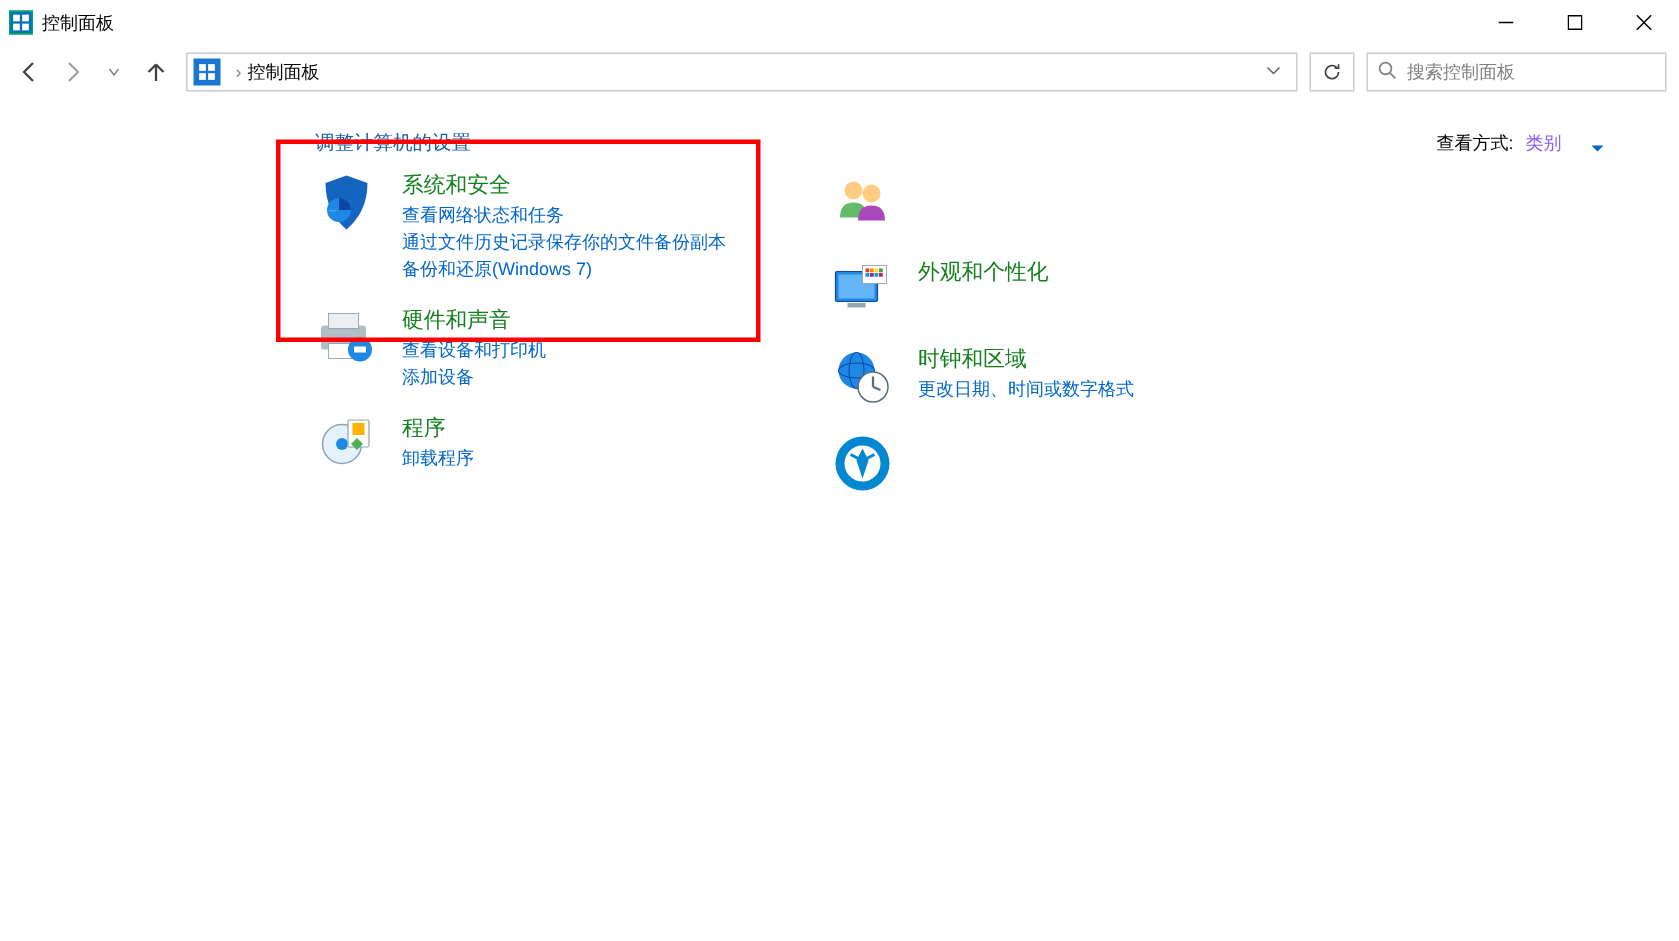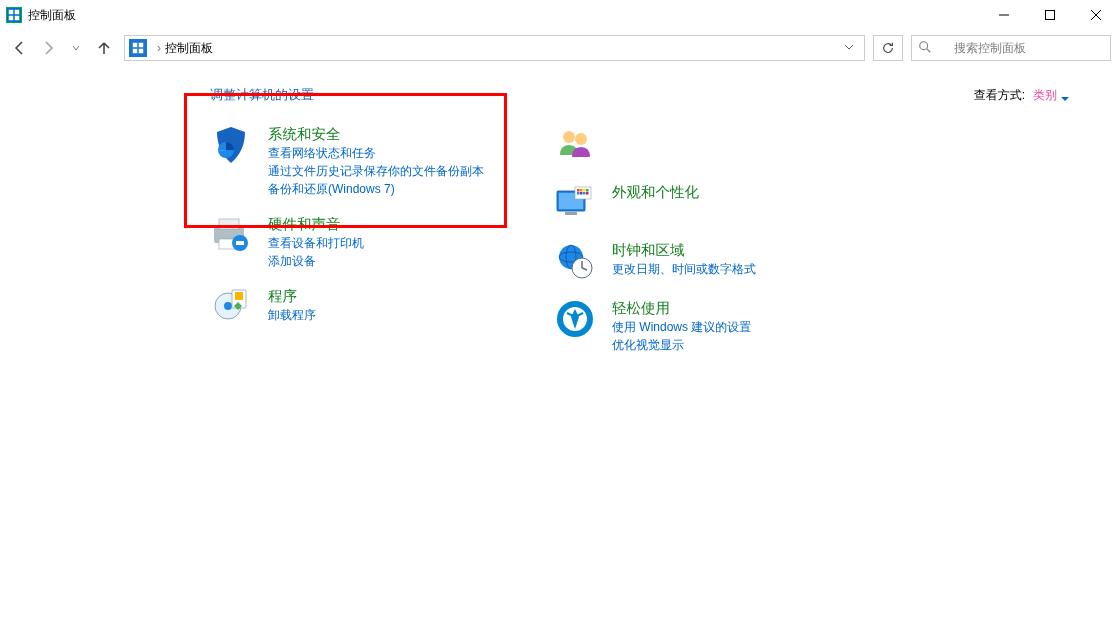--- a/index.html
+++ b/index.html
@@ -18,31 +18,31 @@
     .nav-btn { width: 24px; height: 24px; display: flex; align-items: center; justify-content: center; color: #808080; }
     .nav-btn.enabled { color: #404040; }
     .address-bar { flex: 1; height: 26px; border: 1px solid #ccc; display: flex; align-items: center; padding: 0 4px; margin: 0 4px; }
     .address-icon { width: 18px; height: 18px; background: #1976d2; margin-right: 6px; display: flex; align-items: center; justify-content: center; }
     .address-chevron { color: #808080; padding: 0 4px; }
     .address-text { font-size: 12px; color: #000; }
     .address-dropdown { margin-left: auto; color: #606060; padding: 0 6px; }
     .refresh-btn { width: 30px; height: 26px; border: 1px solid #ccc; display: flex; align-items: center; justify-content: center; color: #404040; margin-right: 4px; }
     .search-box { width: 200px; height: 26px; border: 1px solid #ccc; display: flex; align-items: center; padding: 0 6px; }
     .search-box .search-icon { color: #808080; margin-right: 6px; }
-    .search-box .placeholder { color: #808080; font-size: 12px; margin-left: 16px; }
+    .search-box .placeholder { color: #808080; font-size: 12px; }
 
     
     .content { padding: 20px 0 0 0; }
     .content-header { display: flex; padding: 0 50px 0 210px; align-items: baseline; }
     .adjust-label { color: #1a5da8; font-size: 13px; }
     .view-wrapper { margin-left: auto; display: flex; align-items: center; gap: 8px; font-size: 12px; }
     .view-label { color: #000; }
-    .view-value { color: #ec4899; display: flex; align-items: flex-end; gap: 4px; }
-
-    .categories { display: flex; margin-top: 20px; padding: 0 50px 0 210px; gap: 70px; }
+    .view-value { color: #8b5cf6; display: flex; align-items: flex-end; gap: 20px; }
+
+    .categories { display: flex; margin-top: 10px; padding: 0 50px 0 210px; gap: 70px; }
     .col { display: flex; flex-direction: column; gap: 16px; }
 
     .cat { display: flex; gap: 16px; align-items: flex-start; }
     .cat-icon { width: 42px; height: 42px; flex-shrink: 0; display: flex; align-items: center; justify-content: center; }
     .cat-body { display: flex; flex-direction: column; }
     .cat-title { color: #13801e; font-size: 14.5px; line-height: 20px; }
     .cat-link { color: #0066cc; font-size: 12px; line-height: 18px; cursor: pointer; }
 
     .highlight-box { position: absolute; border: 3px solid #ff0000; left: 184px; top: 93px; width: 323px; height: 135px; pointer-events: none; }
 
@@ -268,24 +268,19 @@
 
       <div class="cat">
         <div class="cat-icon">
           <svg class="i-ease" viewBox="0 0 40 40">
             <circle cx="20" cy="20" r="18" fill="#0288d1"></circle>
             <circle cx="20" cy="20" r="12" fill="#fff"></circle>
             <path d="M20 10 L24 18 L20 30 L16 18 Z" fill="#0288d1"></path>
             <path d="M12 14 L20 18 L28 14" fill="none" stroke="#0288d1" stroke-width="2"></path>
           </svg>
         </div>
-        <div class="cat-body">
-          <a class="cat-title">轻松使用</a>
-          <a class="cat-link">使用 Windows 建议的设置</a>
-          <a class="cat-link">优化视觉显示</a>
-        </div>
       </div>
 
     </div>
   </div>
 </div>
 
 <div class="highlight-box"></div>
 
 </body></html>

